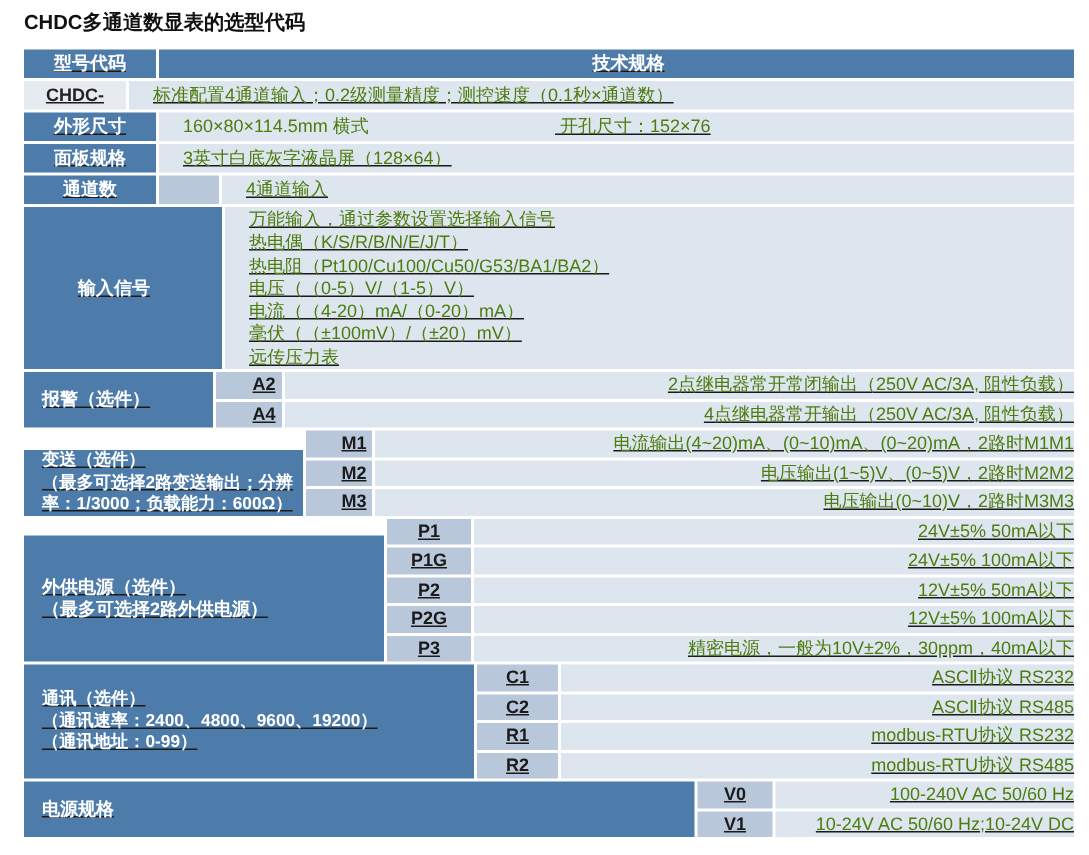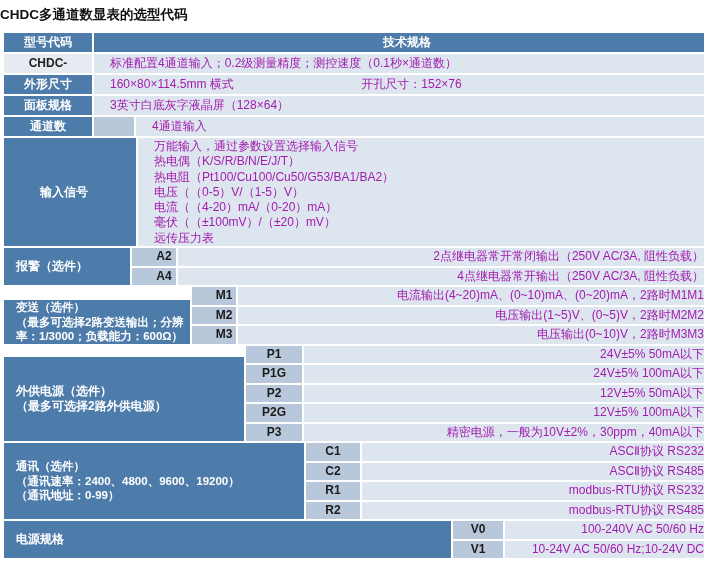--- a/index.html
+++ b/index.html
@@ -5,44 +5,44 @@
   * { box-sizing: border-box; }
   html, body { margin: 0; padding: 0; }
   body {
     width: 726px; height: 570px;
     background: #ffffff;
     font-family: "Liberation Sans", sans-serif;
     position: relative;
     color: #1a1a1a;
   }
   .title {
-    position: absolute; left: 0; top: 6px;
+    position: absolute; left: 16px; top: 6px;
     font-size: 13.5px; font-weight: bold; color: #111;
   }
   .spec-table {
-    position: absolute; left: 4px; top: 33px; width: 700px;
+    position: absolute; left: 16px; top: 33px; width: 700px; text-decoration: underline;
   }
   .row { display: flex; margin-bottom: 2px; }
   .cell { margin-right: 2px; }
   .row .cell:last-child, .opt-row .cell:last-child { margin-right: 0; padding-left: 16px; }
 
   .lbl {
     background: #4e7caa; color: #ffffff;
     font-weight: bold; font-size: 12px;
   }
   .lbl-sm { width: 88px; height: 19px; line-height: 19px; text-align: center; }
   .hdr-right { flex: 1; height: 19px; line-height: 19px; text-align: center; }
 
   .model-cell {
     background: #e6eaf1; color: #222;
-    width: 88px; height: 19px; line-height: 19px;
+    width: 68px; height: 19px; line-height: 19px;
     text-align: center; font-weight: bold; font-size: 12px;
   }
   .desc {
-    background: #dde5ee; color: #a21caf;
+    background: #dde5ee; color: #4d7c0f;
     font-size: 12px; padding-left: 7px; flex: 1;
   }
   .h19 { height: 19px; line-height: 19px; }
   .code {
     background: #b9c7da; color: #1a1a1a;
     text-align: center; font-size: 12px; font-weight: bold;
   }
   .cw40 { width: 40px; } .cw44 { width: 44px; padding-left: 20px; } .cw50 { width: 50px; }
   .cw54 { width: 54px; } .cw56 { width: 56px; }
 

